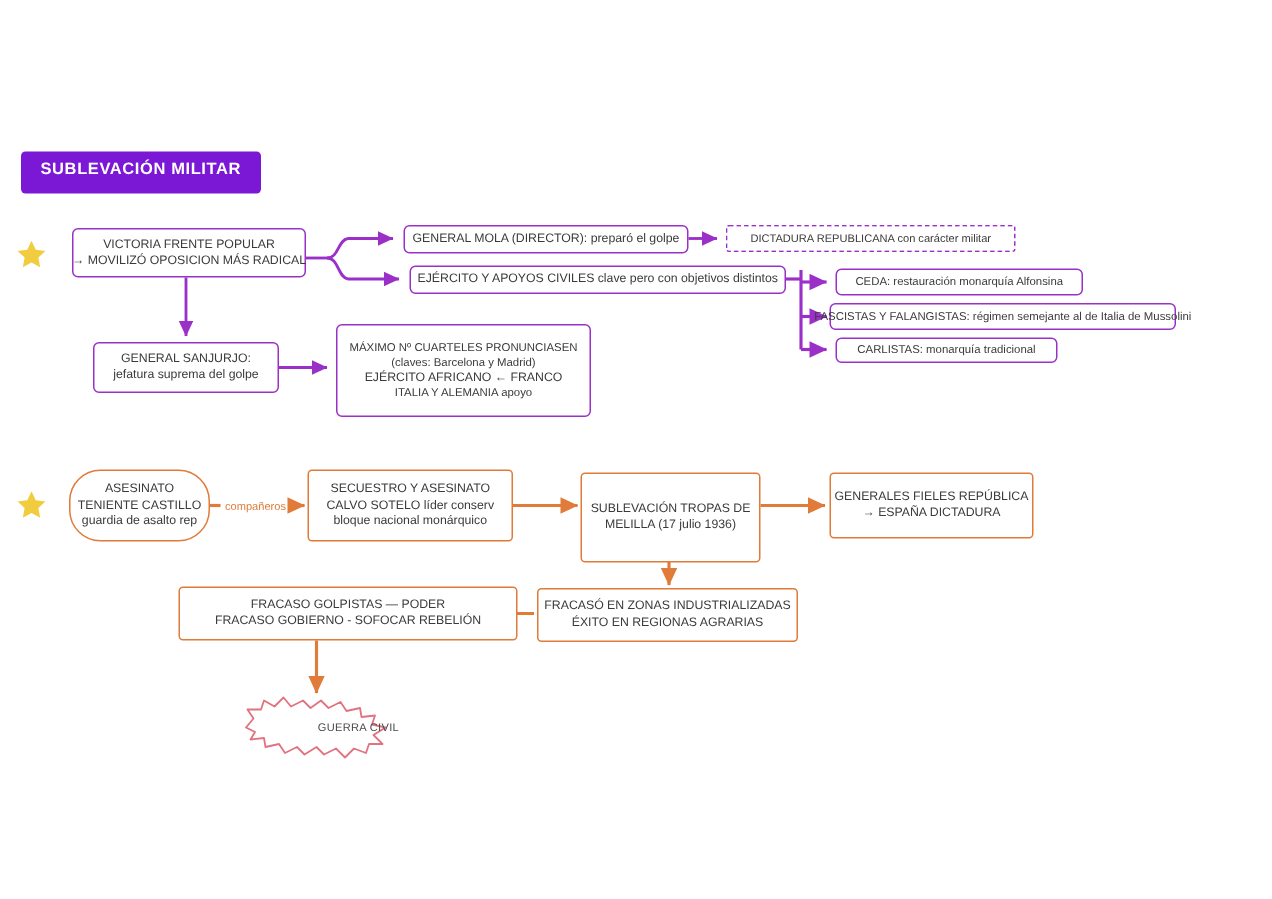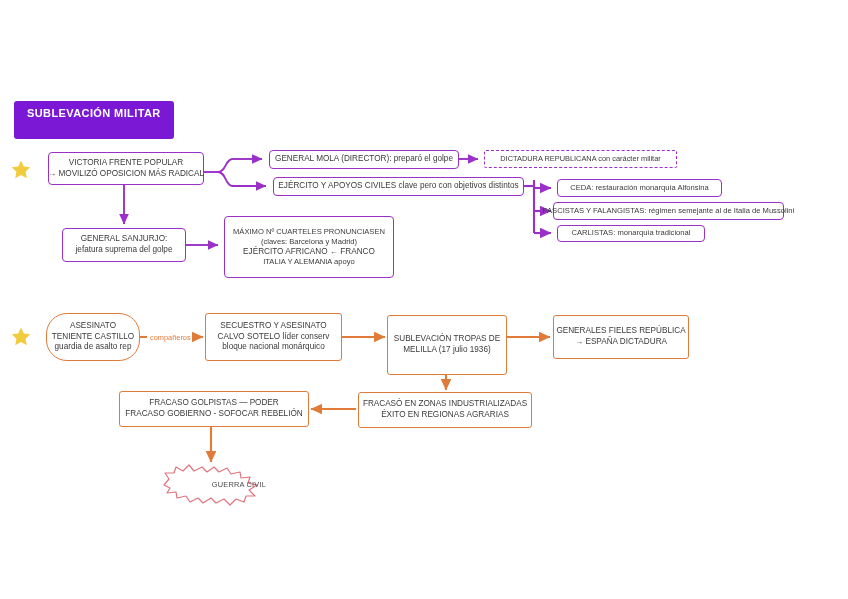--- a/index.html
+++ b/index.html
@@ -23,21 +23,21 @@
   .abs { position: absolute; }
 
   
   .title-badge {
     left: 14px; top: 101px;
     background: #7B18D6;
     color: #ffffff;
     font-size: 11px;
     font-weight: bold;
     letter-spacing: 0.4px;
-    padding: 6px 13px 20px 13px;
+    padding: 6px 13px 10px 13px;
     border-radius: 3px;
     white-space: nowrap;
   }
 
   
   .box {
     box-sizing: border-box;
     display: flex;
     flex-direction: column;
     align-items: center;
@@ -246,21 +246,21 @@
   <div class="abs box box-orange" style="left:553px; top:315px; width:136px; height:44px;">
     <span class="ln">GENERALES FIELES REPÚBLICA</span>
     <span class="ln">→ ESPAÑA DICTADURA</span>
   </div>
 
   <div class="abs box box-orange" style="left:358px; top:392px; width:174px; height:36px;">
     <span class="ln">FRACASÓ EN ZONAS INDUSTRIALIZADAS</span>
     <span class="ln">ÉXITO EN REGIONAS AGRARIAS</span>
   </div>
 
-  <div class="abs box box-orange" style="left:119px; top:391px; width:190px; height:36px;">
+  <div class="abs box box-orange" style="left:119px; top:391px; width:226px; height:36px;">
     <span class="ln">FRACASO GOLPISTAS — PODER</span>
     <span class="ln">FRACASO GOBIERNO - SOFOCAR REBELIÓN</span>
   </div>
 
   <div class="abs burst-wrap" style="left:156px; top:459px;">
     <svg viewBox="0 0 110 52" width="110" height="52">
       <path d="M8,26 L13,20 L9,14 L18,14 L20,8 L27,12 L33,6 L38,12 L46,8 L51,13 L58,8 L63,13 L71,9
                L75,15 L84,13 L85,19 L94,18 L92,24 L101,26 L93,31 L99,37 L90,37 L88,43 L80,40
                L74,46 L68,40 L60,44 L55,39 L47,44 L42,39 L34,43 L30,37 L21,39 L20,33 L11,34 L14,29 Z" fill="#ffffff" stroke="#E0737F" stroke-width="1.2" stroke-linejoin="round"></path>
     </svg>

